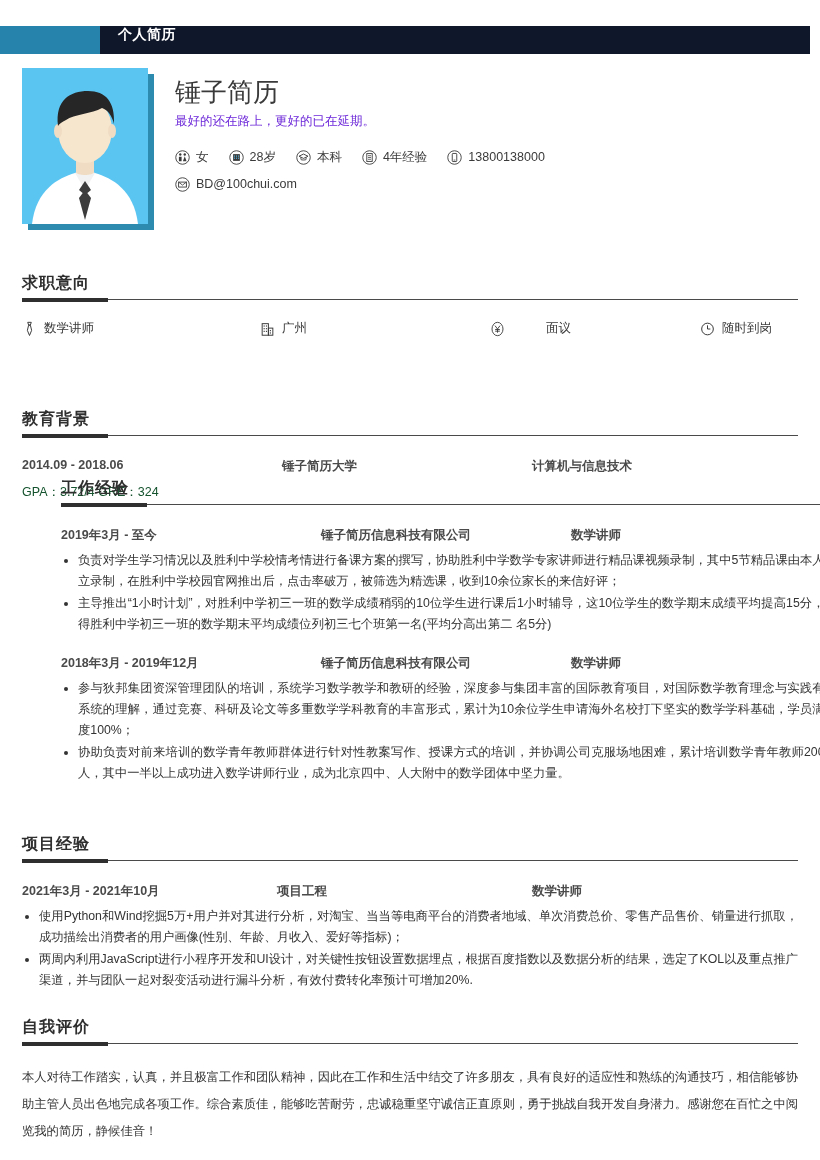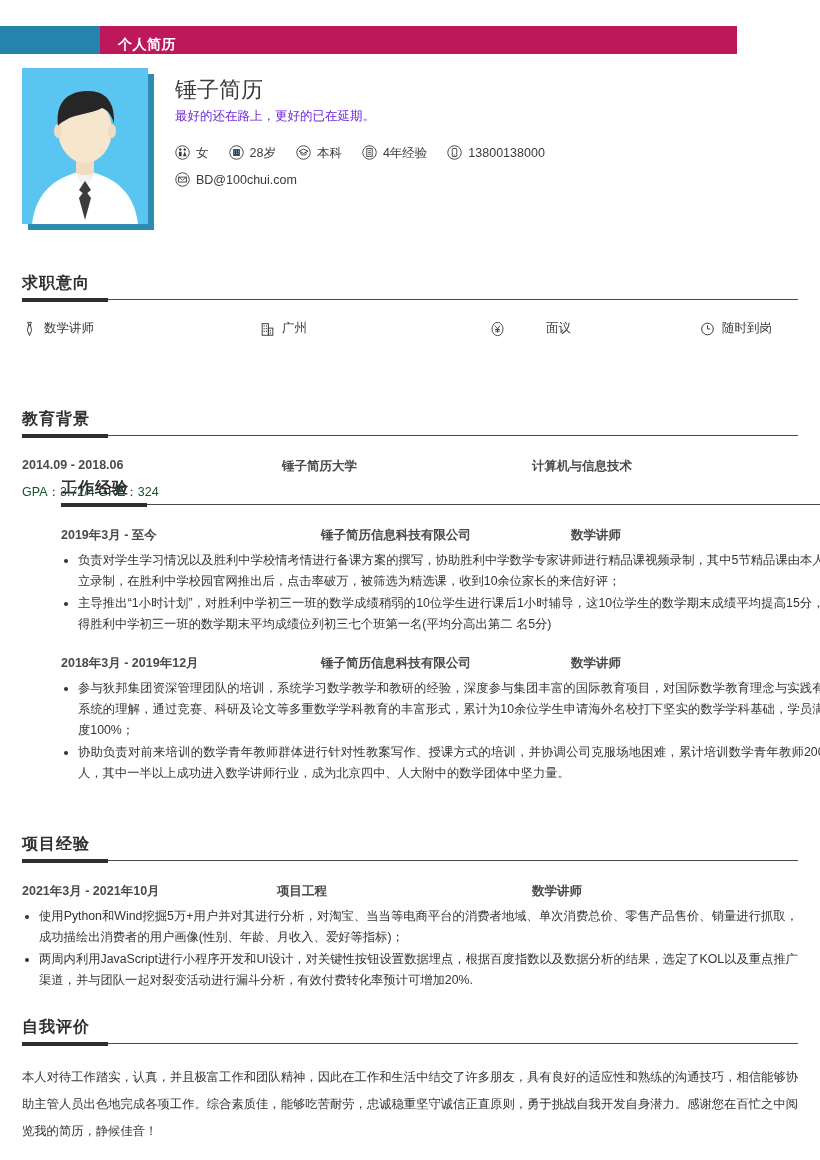--- a/index.html
+++ b/index.html
@@ -14,25 +14,25 @@
     color: #333333;
     overflow: hidden;
     position: relative;
   }
 
   
   .topbar {
     position: absolute;
     left: 0;
     top: 26px;
-    width: 737px;
+    width: 810px;
     height: 28px;
-    background: #be185d;
+    background: #0f172a;
     display: flex;
-    align-items: flex-end;
+    align-items: flex-start;
   }
   .topbar-accent {
     width: 100px;
     height: 28px;
     background: #2583ac;
     flex: 0 0 auto;
   }
   .topbar-title {
     color: #ffffff;
     font-size: 14px;
@@ -75,21 +75,21 @@
   }
   .photo svg { display: block; }
 
   .id-text {
     position: absolute;
     left: 175px;
     top: 10px;
     width: 620px;
   }
   .name {
-    font-size: 22px;
+    font-size: 26px;
     color: #3a3a3a;
     font-weight: normal;
     line-height: 1.1;
     margin: 0 0 0 0;
   }
   .slogan {
     font-size: 12.5px;
     color: #6d28d9;
     margin-top: 6px;
     line-height: 1.3;

